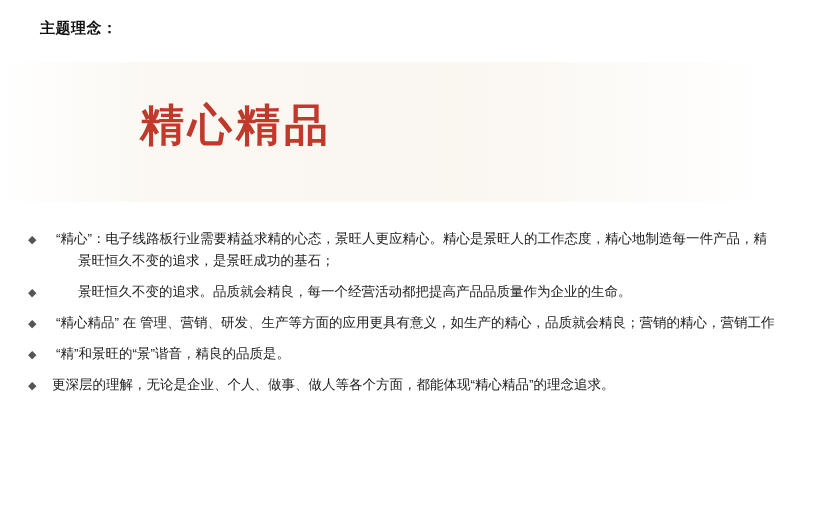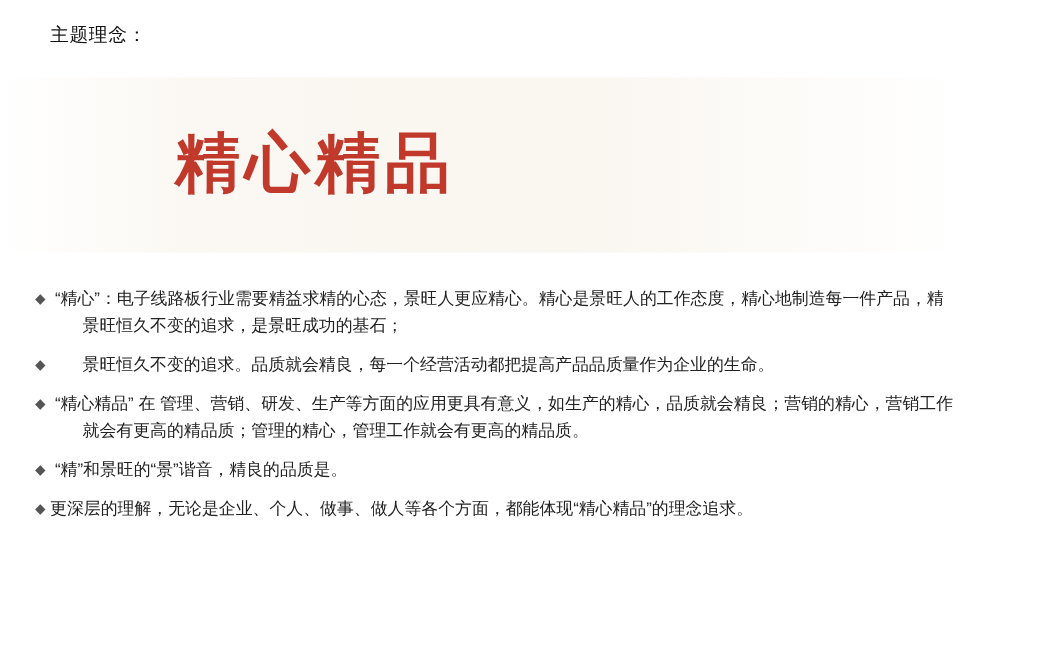--- a/index.html
+++ b/index.html
@@ -19,38 +19,38 @@
     position: relative;
     width: 838px;
     height: 530px;
     box-sizing: border-box;
   }
   .section-title {
     position: absolute;
     left: 40px;
     top: 19px;
     font-size: 15px;
-    font-weight: normal;
+    font-weight: bold;
     letter-spacing: 0.5px;
     color: #111111;
   }
   .hero-band {
     position: absolute;
     left: 0;
     top: 62px;
     width: 838px;
     height: 140px;
     background: linear-gradient(to right, #ffffff 0%, #fbf8f3 18%, #faf6f0 55%, #ffffff 92%);
   }
   .hero-title {
     position: absolute;
     left: 140px;
     top: 96px;
     font-family: Liberation Mono, monospace;
-    font-size: 52px;
+    font-size: 44px;
     font-weight: bold;
     color: #c0392b;
     letter-spacing: 4px;
     text-shadow: 0 1px 0 rgba(255,255,255,0.6);
   }
   .body-list {
     position: absolute;
     left: 28px;
     top: 228px;
     width: 790px;
@@ -67,20 +67,21 @@
     flex: 0 0 auto;
     color: #555555;
     font-size: 11px;
     line-height: 22px;
     width: 16px;
     text-align: left;
   }
   .item .text {
     flex: 1 1 auto;
     text-align: justify;
+    margin-left: 12px;
   }
   .item.tight .bullet {
     width: 12px;
   }
   .indent-hang {
     display: block;
     text-indent: 0;
   }
   .hang2 {
     display: block;
@@ -112,21 +113,20 @@
       <span class="bullet">◆</span>
       <span class="text">
         <span class="hang2">景旺恒久不变的追求。品质就会精良，每一个经营活动都把提高产品品质量作为企业的生命。</span>
       </span>
     </div>
 
     <div class="item">
       <span class="bullet">◆</span>
       <span class="text">
         <span class="indent-hang">“精心精品” 在 管理、营销、研发、生产等方面的应用更具有意义，如生产的精心，品质就会精良；营销的精心，营销工作</span>
-        <span class="hang2">就会有更高的精品质；管理的精心，管理工作就会有更高的精品质。</span>
       </span>
     </div>
 
     <div class="item">
       <span class="bullet">◆</span>
       <span class="text">
         <span class="indent-hang">“精”和景旺的“景”谐音，精良的品质是。</span>
       </span>
     </div>
 

